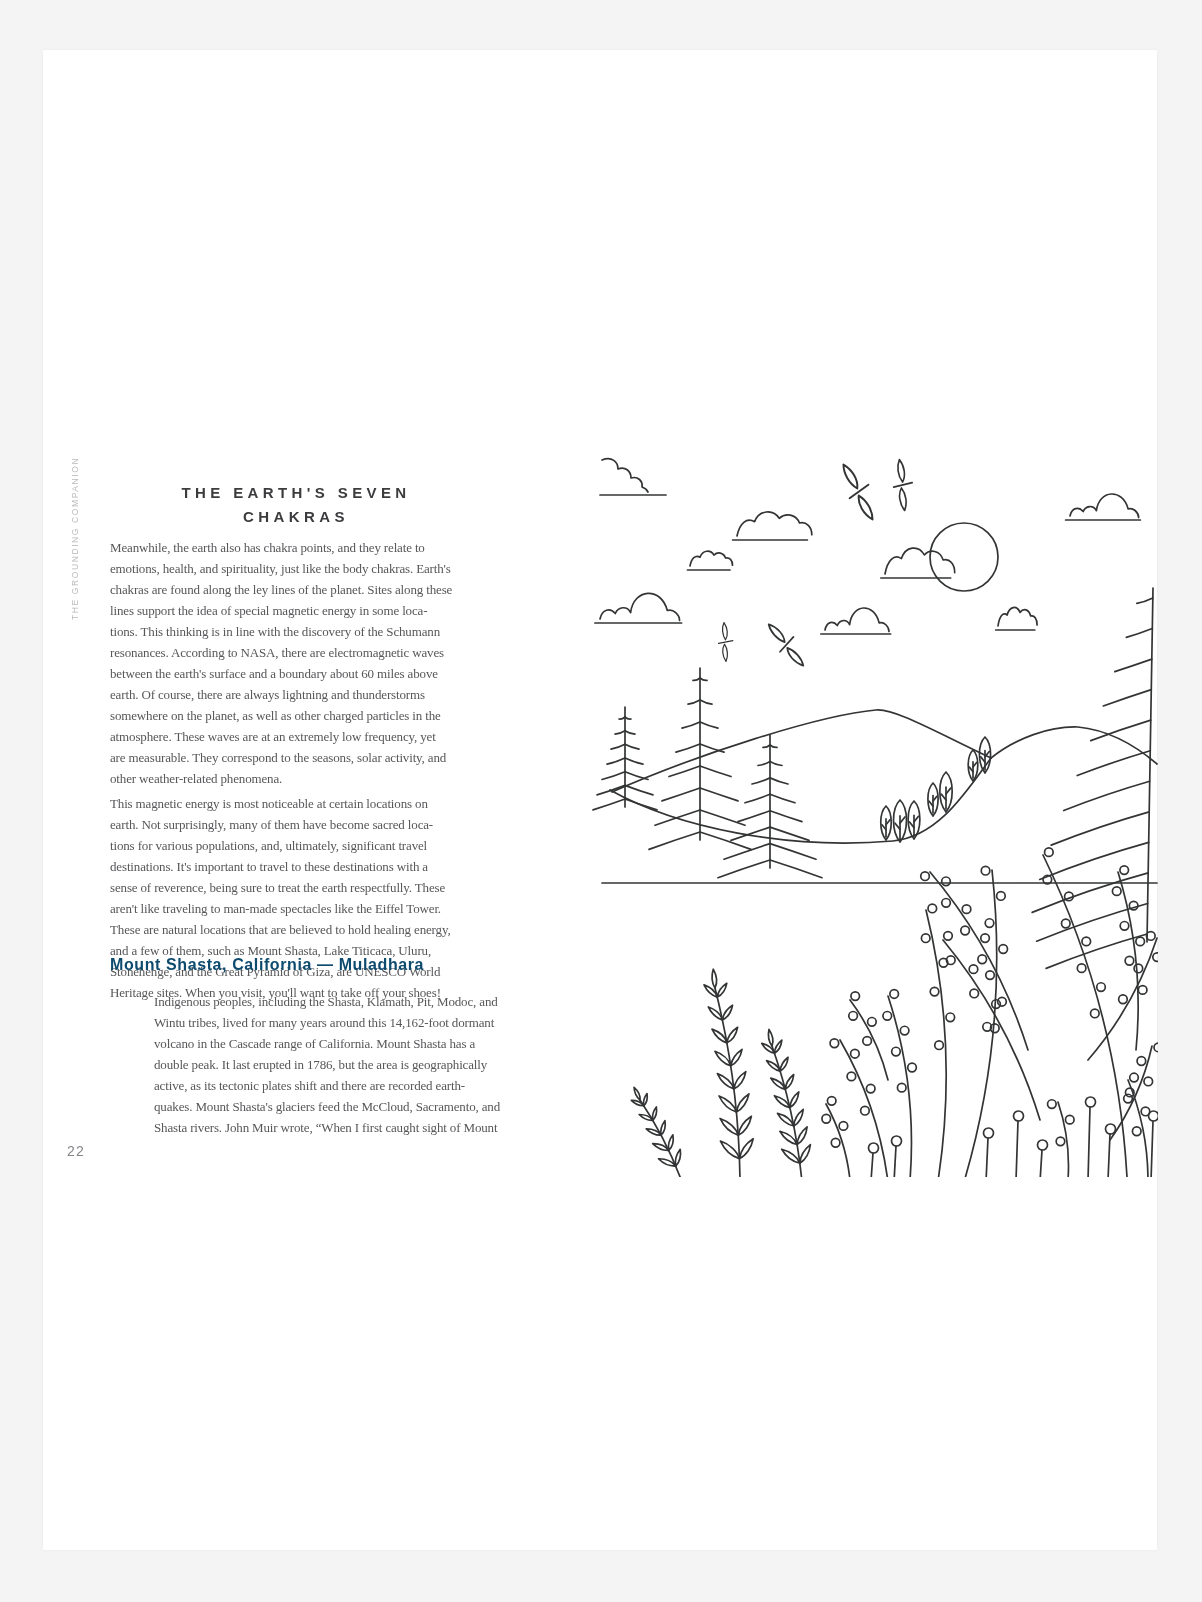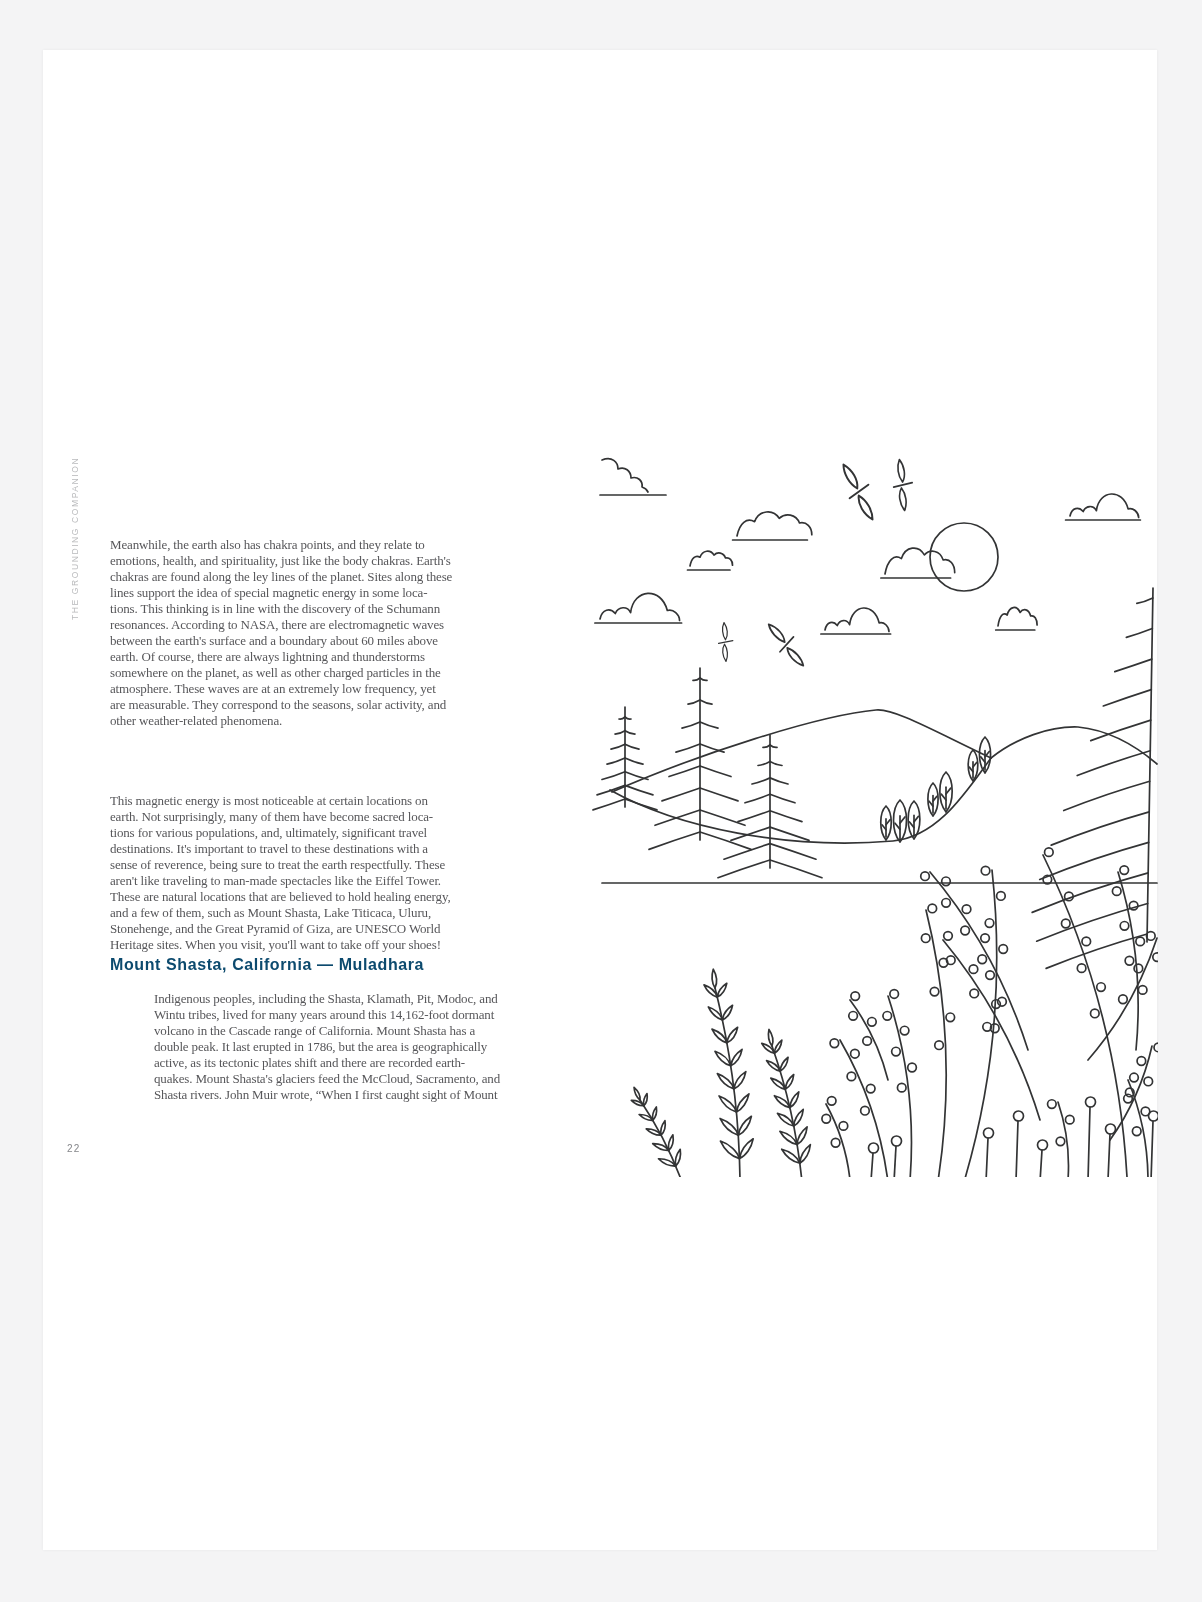--- a/index.html
+++ b/index.html
@@ -23,50 +23,52 @@
   }
   .title{
     position:absolute;left:67px;top:431px;width:372px;
     text-align:center;color:#3c3c3e;
     font-size:15px;font-weight:700;letter-spacing:4.4px;
     line-height:24px;white-space:pre;
   }
   .bodypar{
     position:absolute;left:67px;
     font-family:"Liberation Serif",serif;
-    font-size:13px;line-height:16px;letter-spacing:-0.15px;
+    font-size:13px;line-height:21px;letter-spacing:-0.15px;
     color:#57575a;white-space:pre;
   }
   .p1{top:487px;}
   .p2{top:707px;margin-top:36px;}
   .p3{top:941px;margin-left:44px;}
   .h2{
     position:absolute;left:67px;top:906px;
     font-size:16px;font-weight:700;letter-spacing:0.6px;
     color:#0c4a6e;white-space:pre;
   }
   .pagenum{
     position:absolute;left:24px;top:1093px;
-    font-size:10px;letter-spacing:1.2px;color:#85868a;
+    font-size:14px;letter-spacing:1.2px;color:#85868a;
   }
   .illus{
     position:absolute;left:545px;top:390px;width:570px;height:737px;
   }
   .illus path,.illus circle,.illus line,.illus use{
     fill:none;stroke:#333435;stroke-width:1.7;
     stroke-linecap:round;stroke-linejoin:round;
   }
 </style>
 </head>
 <body>
 
 <div class="page">
 
   <div class="spine">THE GROUNDING COMPANION</div>
 
+  <div class="title"><span>THE EARTH'S SEVEN</span>
+<span>CHAKRAS</span></div>
 
   <div class="bodypar p1">Meanwhile, the earth also has chakra points, and they relate to
 emotions, health, and spirituality, just like the body chakras. Earth's
 chakras are found along the ley lines of the planet. Sites along these
 lines support the idea of special magnetic energy in some loca-
 tions. This thinking is in line with the discovery of the Schumann
 resonances. According to NASA, there are electromagnetic waves
 between the earth's surface and a boundary about 60 miles above
 earth. Of course, there are always lightning and thunderstorms
 somewhere on the planet, as well as other charged particles in the

